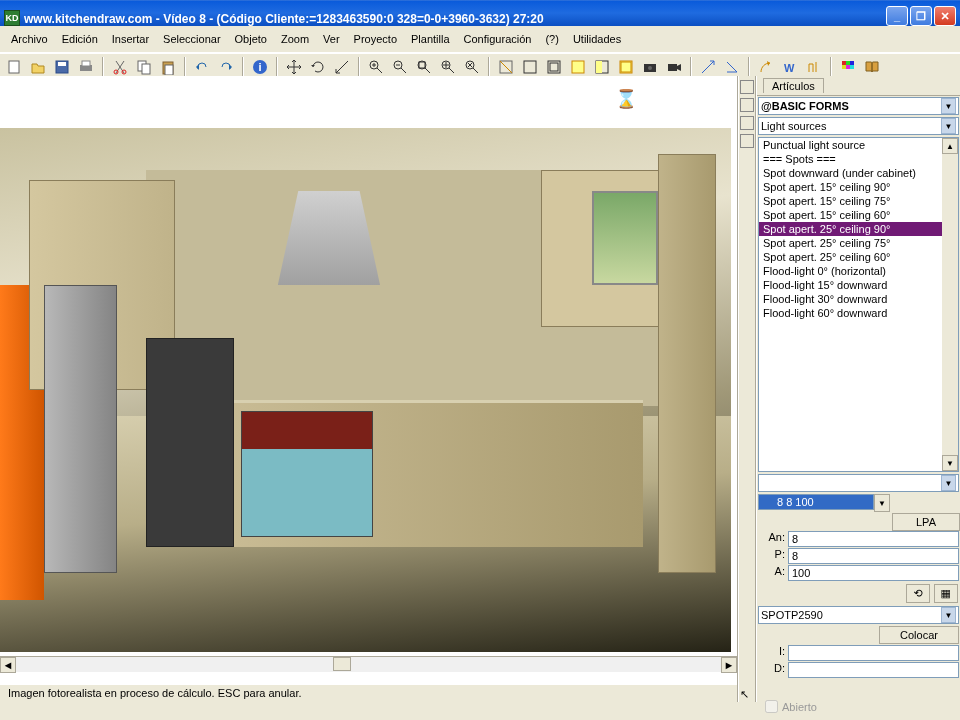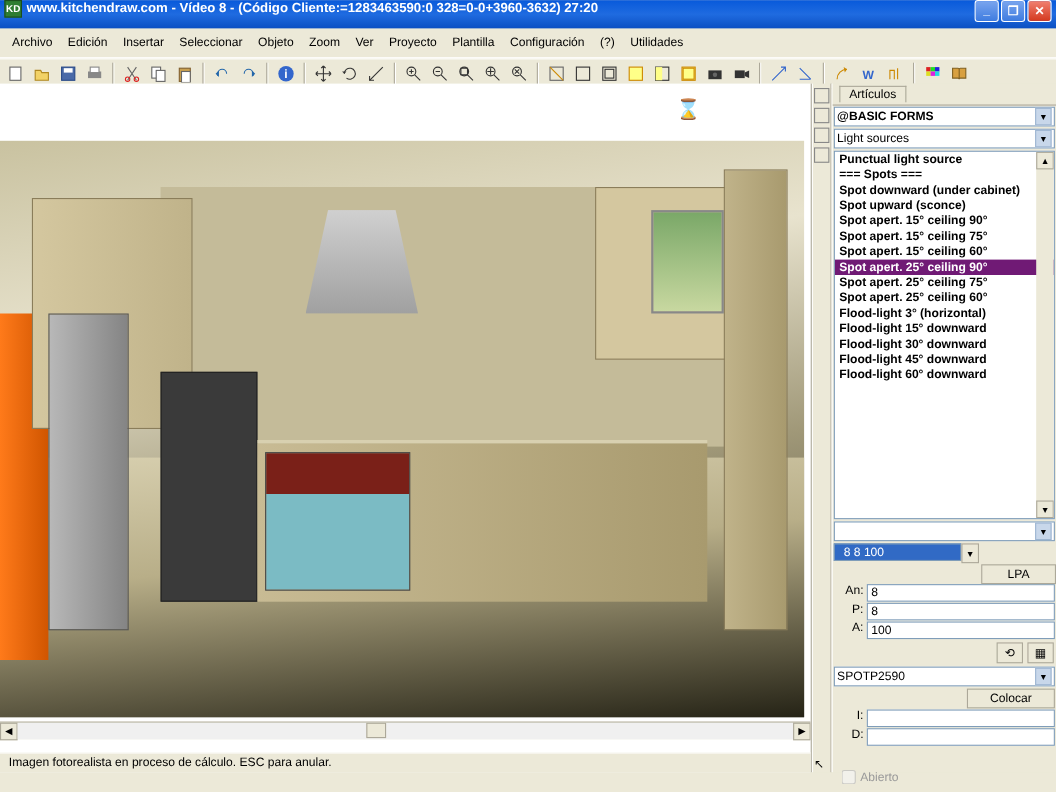--- a/index.html
+++ b/index.html
@@ -1,17 +1,17 @@
 <!DOCTYPE html>
 <html><head>
 <meta charset="utf-8">
 <style>
   * { box-sizing: border-box; font-family: Tahoma, sans-serif; font-size: 11px; }
   body { margin: 0; background: #ece9d8; width: 960px; height: 720px; overflow: hidden; }
-  .titlebar { height: 26px; background: linear-gradient(#3b77d8, #0a5bdb 5%, #1f6be0 50%, #0b4fc2); display: flex; align-items: flex-start; color: #fff; padding: 0 4px; }
+  .titlebar { height: 26px; background: linear-gradient(#3b77d8, #0a5bdb 5%, #1f6be0 50%, #0b4fc2); display: flex; align-items: flex-end; color: #fff; padding: 0 4px; }
   .ti-icon { width: 16px; height: 16px; background: #2e7d32; border:1px solid #1a4d1d; margin-right: 4px; display:flex;align-items:center;justify-content:center;font-weight:bold;font-size:9px;}
   .ti-text { flex: 1; font-weight: bold; font-size: 12px; white-space: nowrap; overflow: hidden; text-overflow: ellipsis; }
   .winbtns { display:flex; gap:2px; }
   .winbtn { width:22px; height:20px; background:linear-gradient(#7aa5ee,#3f7ce0); border:1px solid #fff; border-radius:3px; display:flex;align-items:center;justify-content:center; color:#fff; font-weight:bold;}
   .winbtn.close{ background:linear-gradient(#f08070,#d43a1f);}
   .menubar { height: 22px; background: #ece9d8; display: flex; align-items: center; padding: 13px 4px; border-bottom: 1px solid #fff; }
   .menuitem { padding: 2px 7px; }
   .toolbar { height: 28px; background: #ece9d8; display: flex; align-items: center; padding: 2px 4px; gap: 4px; border-top:1px solid #fff; border-bottom:1px solid #aca899;}
   .tb { width: 20px; height: 20px; display:flex;align-items:center;justify-content:center; border:1px solid transparent;}
   .tbsep{ width:2px; height:20px; border-left:1px solid #aca899; border-right:1px solid #fff; margin:0 2px;}
@@ -39,27 +39,27 @@
   .sidebars{ width:18px; background:#ece9d8; border-left:1px solid #fff; border-right:1px solid #aca899; display:flex; flex-direction:column; align-items:center; gap:4px; padding-top:4px;}
   .sidebars .sb{width:14px;height:14px;border:1px solid #888;}
   .rightpanel{ width:204px; background:#ece9d8; border-left:1px solid #fff; display:flex; flex-direction:column;}
   .rp-tab{ height:20px; background:#ece9d8; border-bottom:1px solid #aca899; padding:2px 6px; display:flex; align-items:center;}
   .rp-tab span{ background:#ece9d8; border:1px solid #aca899; border-bottom:none; padding:1px 8px;}
   .rp-dd{ height:20px; background:#fff; border:1px solid #7f9db9; margin:1px; display:flex; align-items:center; padding:0 2px;}
   .rp-dd .lbl{flex:1; font-weight:bold; color:#000;}
   .rp-dd.normal .lbl{font-weight:normal;}
   .rp-dd .arr{ width:15px; height:16px; background:#c8d7ea; border:1px solid #9db5d1; display:flex;align-items:center;justify-content:center; font-size:8px;}
   .rp-list{ flex:0 0 auto; background:#fff; border:1px solid #7f9db9; margin:1px; height:335px; overflow:hidden; position:relative;}
-  .rp-list .li{ padding:1px 4px; white-space:nowrap; line-height:12px;font-weight:bold;}
+  .rp-list .li{ padding:1px 4px; white-space:nowrap; line-height:12px;}
   .rp-list .li.sel{ background:#701a75; color:#fff;}
   .rp-vscroll{position:absolute; right:0; top:0; bottom:0; width:16px; background:#ece9d8; display:flex; flex-direction:column;}
   .rp-vscroll .sbtn{height:16px; background:#ece9d8;border:1px solid #aca899;display:flex;align-items:center;justify-content:center;font-size:8px;}
   .rp-vscroll .strack{flex:1;}
   .rp-dims{ display:flex; margin:1px;}
-  .rp-dims .preview{ width:116px; height:16px; background:#316ac5; color:#fff; display:flex; align-items:center; padding:0 8px; border:1px solid #7f9db9;}
+  .rp-dims .preview{ width:116px; height:16px; background:#316ac5; color:#fff; display:flex; align-items:center; padding:0 18px; border:1px solid #7f9db9;}
   .rp-dims .parr{width:16px;height:18px;background:#ece9d8;border:1px solid #aca899;display:flex;align-items:center;justify-content:center;font-size:8px;}
   .rp-table{ margin:0 1px;}
   .rp-row{ display:flex; height:17px; align-items:flex-start;}
   .rp-row .k{ width:30px; text-align:right; padding-right:3px;}
   .rp-row .v{ flex:1; background:#fff; border:1px solid #7f9db9; height:16px; padding:0 3px; display:flex; align-items:center;}
   .rp-btnrow{ display:flex; justify-content:flex-end; gap:4px; margin:2px;}
   .rp-btn{ padding:2px 6px; background:#ece9d8; border:1px solid #aca899;}
   .lpa{ position:absolute; right:2px; top:418px; width:84px; height:18px; background:#ece9d8; border:1px solid #aca899; display:flex;align-items:center;justify-content:center;}
   svg{display:block;}
 </style>
@@ -344,31 +344,29 @@
     </div>
     <div class="rp-dd normal">
       <div class="lbl">Light sources</div>
         <div class="arr">▼</div>
     </div>
     <div class="rp-list" id="item-list">
 
     <div class="li">Punctual light source</div>
         <div class="li">=== Spots ===</div>
         <div class="li">Spot downward (under cabinet)</div>
-        <div class="li">Spot upward (sconce)</div>
         <div class="li">Spot apert. 15° ceiling 90°</div>
         <div class="li">Spot apert. 15° ceiling 75°</div>
         <div class="li">Spot apert. 15° ceiling 60°</div>
         <div class="li sel">Spot apert. 25° ceiling 90°</div>
         <div class="li">Spot apert. 25° ceiling 75°</div>
         <div class="li">Spot apert. 25° ceiling 60°</div>
-        <div class="li">Flood-light 3° (horizontal)</div>
+        <div class="li">Flood-light 0° (horizontal)</div>
         <div class="li">Flood-light 15° downward</div>
         <div class="li">Flood-light 30° downward</div>
-        <div class="li">Flood-light 45° downward</div>
         <div class="li">Flood-light 60° downward</div>
         <div class="rp-vscroll">
         <div class="sbtn">▲</div>
         <div class="strack"></div>
         <div class="sbtn">▼</div>
       </div>
       </div>
     <div class="rp-dd normal" style="height:18px;">
       <div class="lbl"></div>
         <div class="arr">▼</div>

